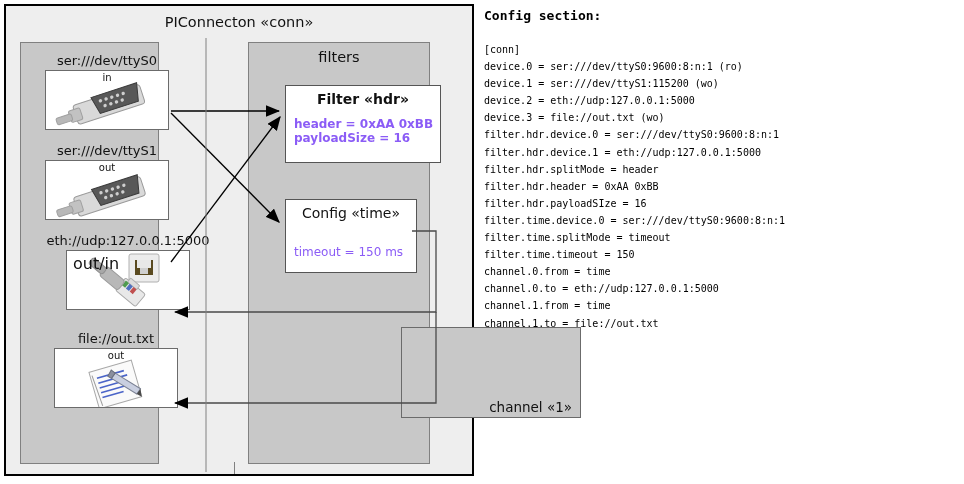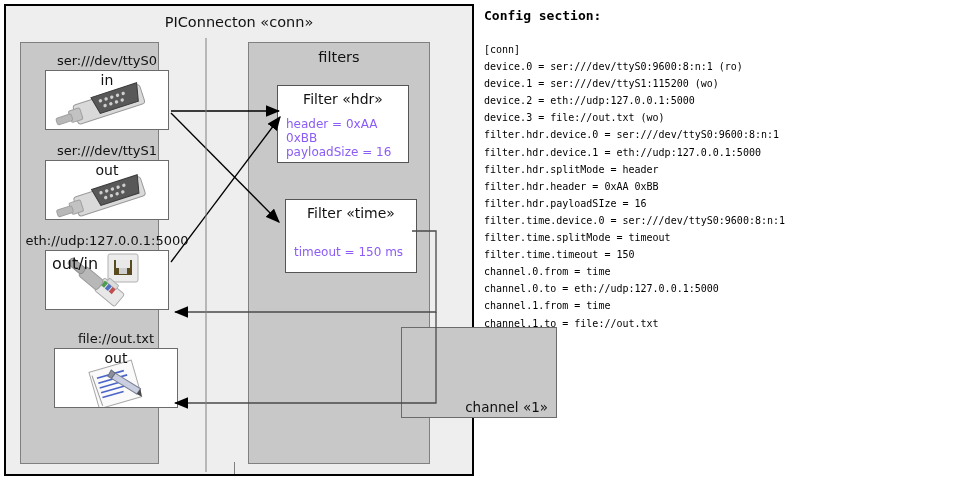--- a/index.html
+++ b/index.html
@@ -13,21 +13,21 @@
                  font-size:14.5px;color:#111;}
 
   
   #devices-group{position:absolute;left:14px;top:36px;width:139px;height:422px;
                  background:#c8c8c8;border:1px solid #808080;box-sizing:border-box;}
   .dev-block{position:absolute;left:0;width:172px;}
   .dev-label{text-align:center;font-size:13px;color:#111;white-space:nowrap;}
   .dev-box{margin:2px auto 0;width:124px;height:60px;background:#fff;
            border:1px solid #6b6b6b;box-sizing:border-box;position:relative;}
   .dev-dir{position:absolute;top:1px;left:0;width:100%;text-align:center;
-           font-size:14px;color:#111;z-index:3;}
+           font-size:10px;color:#111;z-index:3;}
   .dev-dir.left{text-align:left;left:6px;width:auto;font-size:16px;top:3px;}
 
   
   #filters-group{position:absolute;left:242px;top:36px;width:182px;height:422px;
                  background:#c8c8c8;border:1px solid #808080;box-sizing:border-box;}
   #filters-title{position:absolute;left:0;top:6px;width:100%;text-align:center;
                  font-size:14.5px;color:#111;}
   .filter-box{position:absolute;background:#fff;border:1px solid #555;
               box-sizing:border-box;}
   .filter-title{text-align:center;font-size:14px;color:#111;margin-top:5px;}
@@ -103,21 +103,21 @@
                 <circle cx="71" cy="36" r="1.7"></circle>
                 <circle cx="77" cy="36" r="1.7"></circle>
             </g>
             <rect x="22" y="30" width="12" height="12" rx="2" fill="#c2c2c2" stroke="#a0a0a0"></rect>
             <rect x="8" y="33" width="16" height="7" rx="2" fill="#b8b8b8" stroke="#a0a0a0"></rect>
           </g>
         </svg>
       </div>
     </div>
 
-    <div class="dev-block" style="top:190px;">
+    <div class="dev-block" style="top:190px;padding-left:21px;">
       <div class="dev-label">eth://udp:127.0.0.1:5000</div>
       <div class="dev-box">
         <div class="dev-dir left">out/in</div>
         <svg width="122" height="58" viewBox="0 0 122 58" style="position:absolute;left:0;top:0;">
           <rect x="62" y="3" width="30" height="28" rx="2" fill="#ececec" stroke="#b0b0b0"></rect>
           <rect x="68" y="9" width="18" height="15" fill="#5a4a20"></rect>
           <rect x="70" y="9" width="14" height="8" fill="#e8e8e8"></rect>
           <rect x="73" y="17" width="8" height="6" fill="#cfcfcf"></rect>
           <g transform="rotate(40 55 42)">
             <rect x="48" y="28" width="26" height="16" rx="2" fill="#e8e8e8" stroke="#a8a8a8"></rect>
@@ -156,33 +156,33 @@
             <path d="M78 50 L83 46 L82 54 Z" fill="#4a4a4a"></path>
           </g>
         </svg>
       </div>
     </div>
   </div>
 
   <div id="filters-group">
     <div id="filters-title">filters</div>
 
-    <div class="filter-box" style="left:28px;top:42px;width:132px;height:78px;">
+    <div class="filter-box" style="left:36px;top:42px;width:156px;height:78px;font-weight:bold;">
       <div class="filter-title">Filter «hdr»</div>
       <div class="filter-attr" style="margin-top:10px;">header = 0xAA 0xBB</div>
       <div class="filter-attr">payloadSize = 16</div>
     </div>
 
     <div class="filter-box" style="left:36px;top:156px;width:132px;height:74px;">
-      <div class="filter-title">Filter «time»</div>
+      <div class="filter-title">Config «time»</div>
       <div class="filter-attr" style="margin-top:24px;">timeout = 150 ms</div>
     </div>
 
 
-    <div class="channel-box" style="left:152px;top:284px;width:156px;height:91px;">
+    <div class="channel-box" style="left:152px;top:284px;width:180px;height:91px;">
       <div class="channel-label">channel «1»</div>
     </div>
   </div>
 
   <div style="position:absolute;left:228px;bottom:0;width:1px;height:12px;background:#808080;"></div>
 </div>
 
 <svg id="arrows">
   <defs>
     <marker id="ah" markerWidth="11" markerHeight="9" refX="10" refY="4.5" orient="auto">

